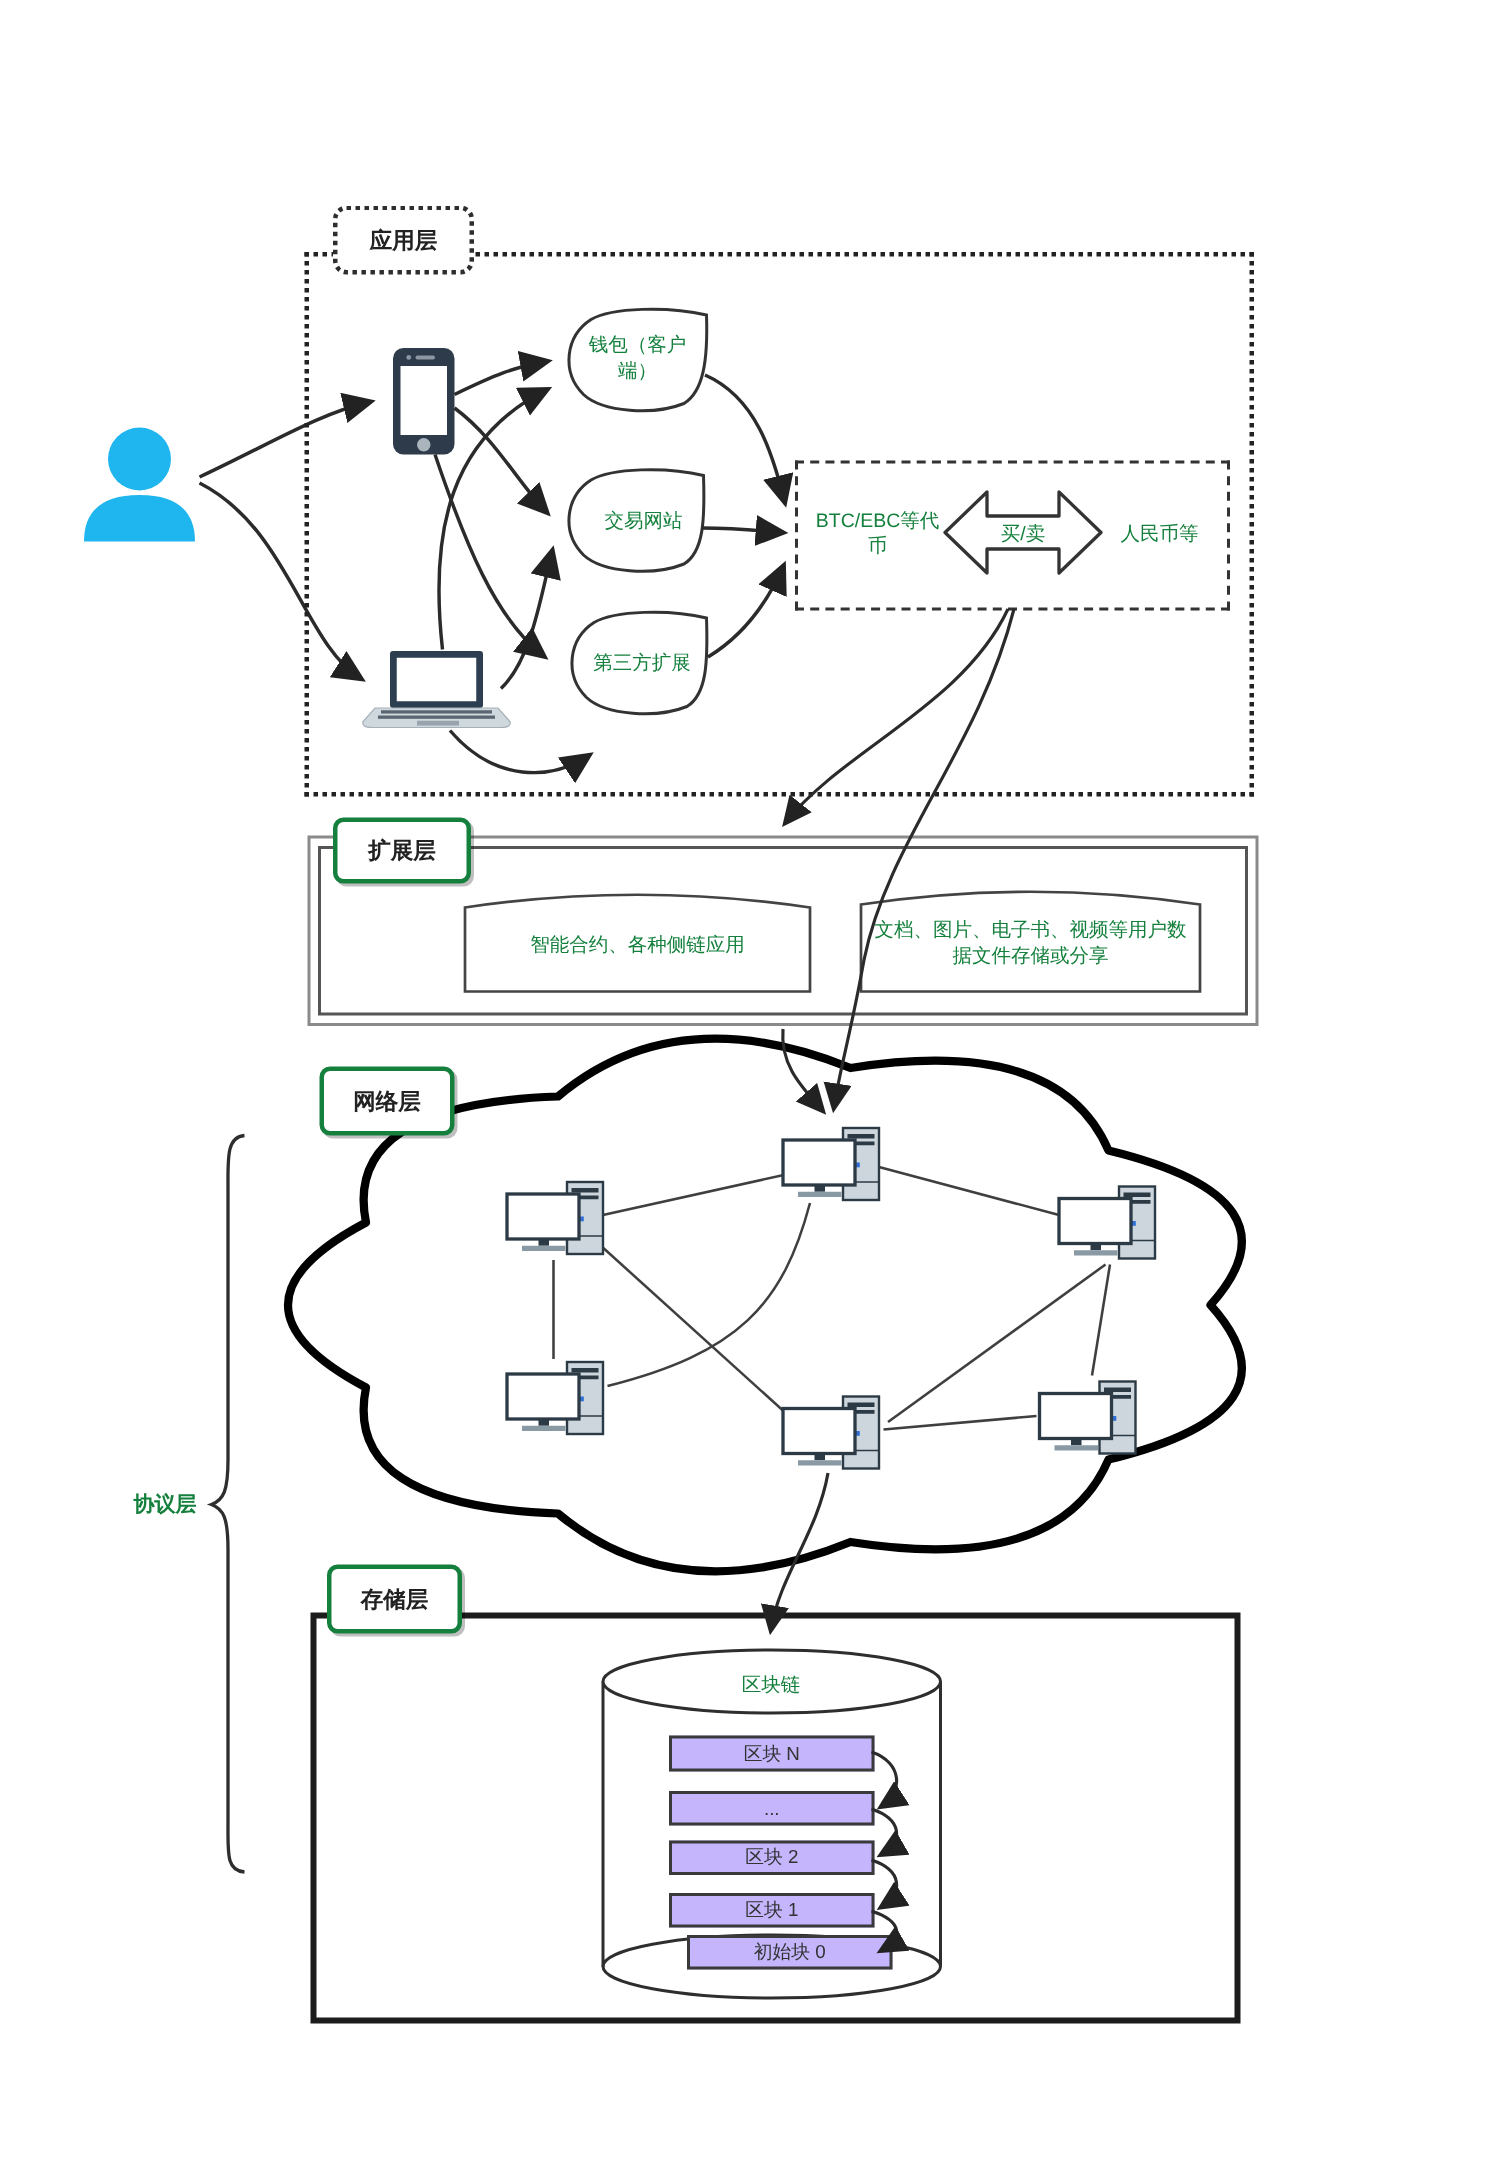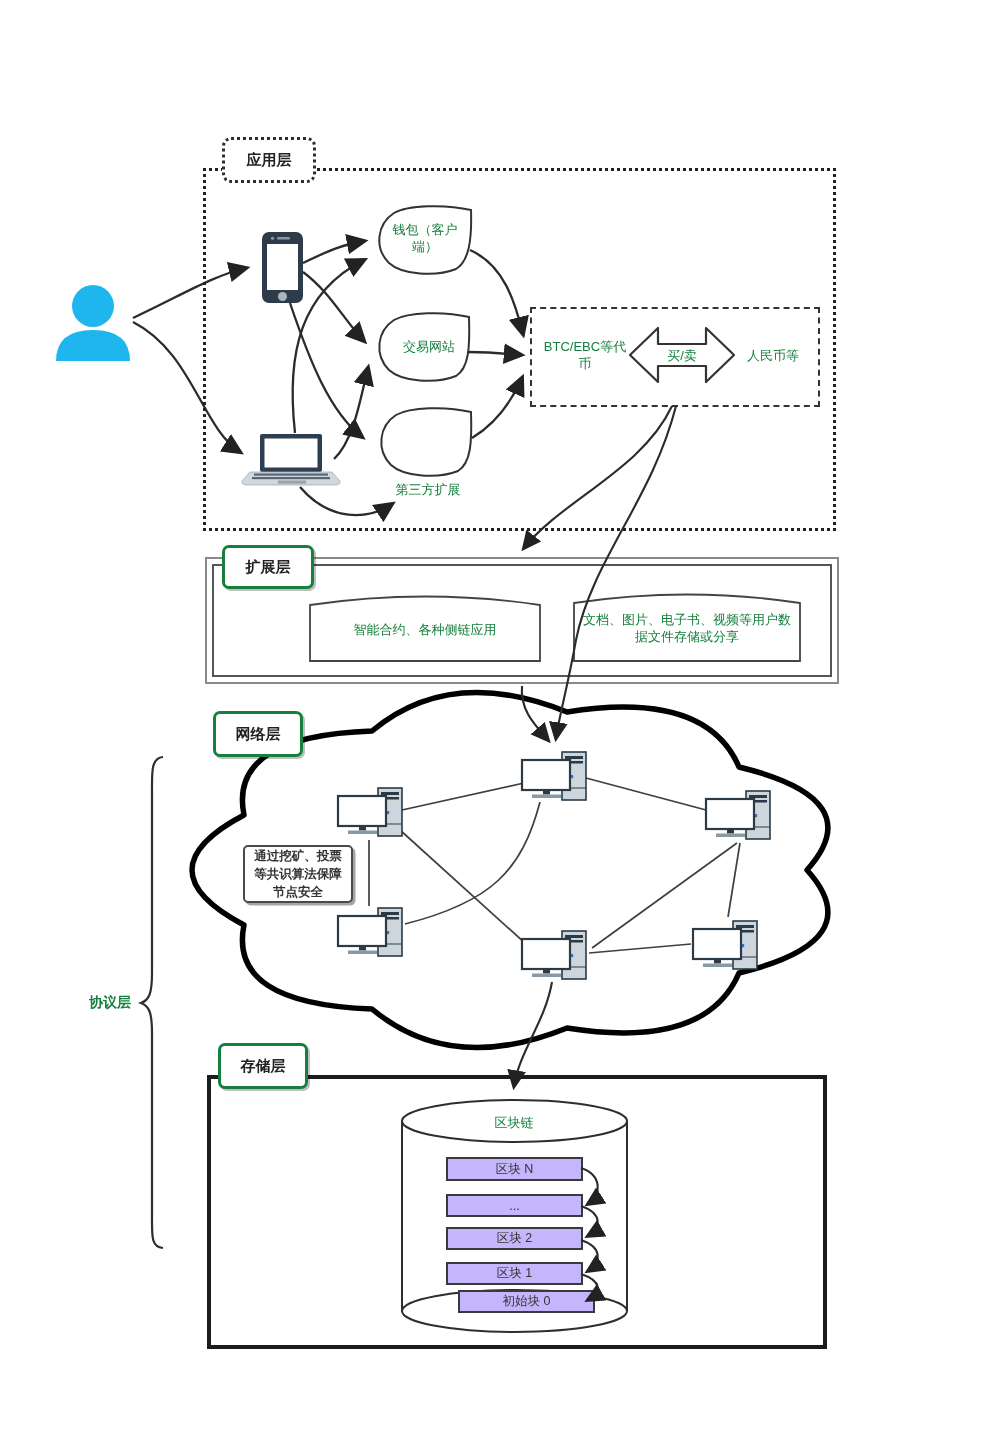--- a/index.html
+++ b/index.html
@@ -135,40 +135,39 @@
   </svg>
 
 
   <div id="app-frame" class="frame" style="left:203px;top:168px;width:627px;height:357px;"></div>
   <div class="tag dotted" style="left:222px;top:137px;width:88px;height:40px;">
     <span>应用层</span>
   </div>
 
   <div class="txt small" style="left:385px;top:222px;width:80px;">钱包（客户端）</div>
   <div class="txt small" style="left:393px;top:339px;width:72px;">交易网站</div>
-  <div class="txt small" style="left:388px;top:434px;width:80px;margin-top:48px;">第三方扩展</div>
+  <div class="txt small" style="left:388px;top:434px;width:80px;">第三方扩展</div>
 
   <div id="btc-box" class="frame" style="left:530px;top:307px;width:286px;height:96px;"></div>
   <div class="txt small" style="left:540px;top:339px;width:90px;">BTC/EBC等代币</div>
   <div class="txt small" style="left:660px;top:348px;width:44px;">买/卖</div>
   <div class="txt small" style="left:738px;top:348px;width:70px;">人民币等</div>
 
   <div id="ext-frame-outer" class="frame" style="left:205px;top:557px;width:630px;height:123px;">
     <div id="ext-frame-inner"></div>
   </div>
   <div class="tag solid" style="left:222px;top:545px;width:86px;height:38px;">
     <span>扩展层</span>
   </div>
   <div class="txt small" style="left:315px;top:622px;width:220px;">智能合约、各种侧链应用</div>
   <div class="txt small" style="left:578px;top:612px;width:218px;">文档、图片、电子书、视频等用户数据文件存储或分享</div>
 
   <div class="tag solid" style="left:213px;top:711px;width:84px;height:40px;">
     <span>网络层</span>
   </div>
-  <div class="note" style="left:243px;top:845px;width:94px;height:46px;">通过挖矿、投票等共识算法保障节点安全</div>
 
   <div id="storage-frame" class="frame" style="left:207px;top:1075px;width:612px;height:266px;"></div>
   <div class="tag solid" style="left:218px;top:1043px;width:84px;height:40px;">
     <span>存储层</span>
   </div>
   <div class="txt small" style="left:464px;top:1115px;width:100px;">区块链</div>
 
   <div class="block" style="left:446px;top:1157px;width:133px;height:20px;">区块 N</div>
   <div class="block" style="left:446px;top:1194px;width:133px;height:19px;">...</div>
   <div class="block" style="left:446px;top:1227px;width:133px;height:19px;">区块 2</div>

